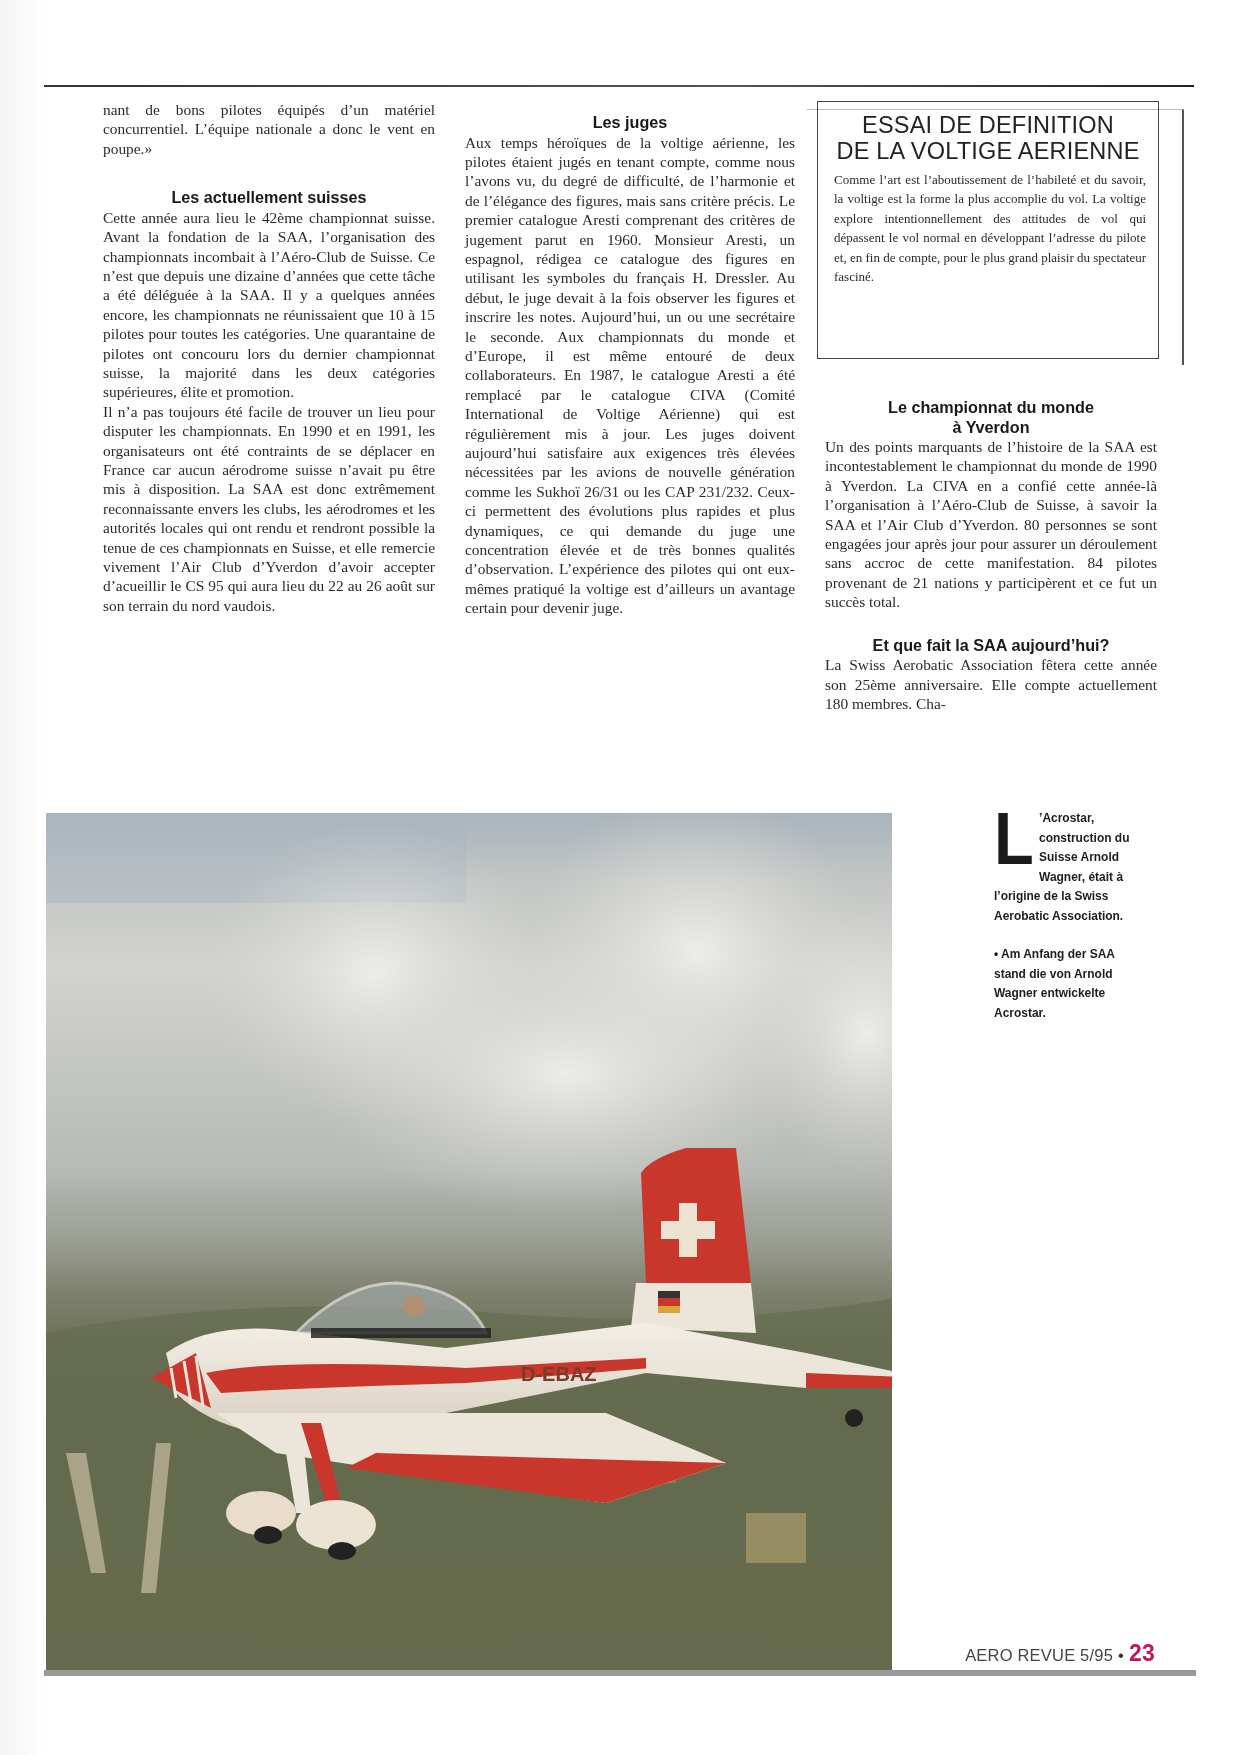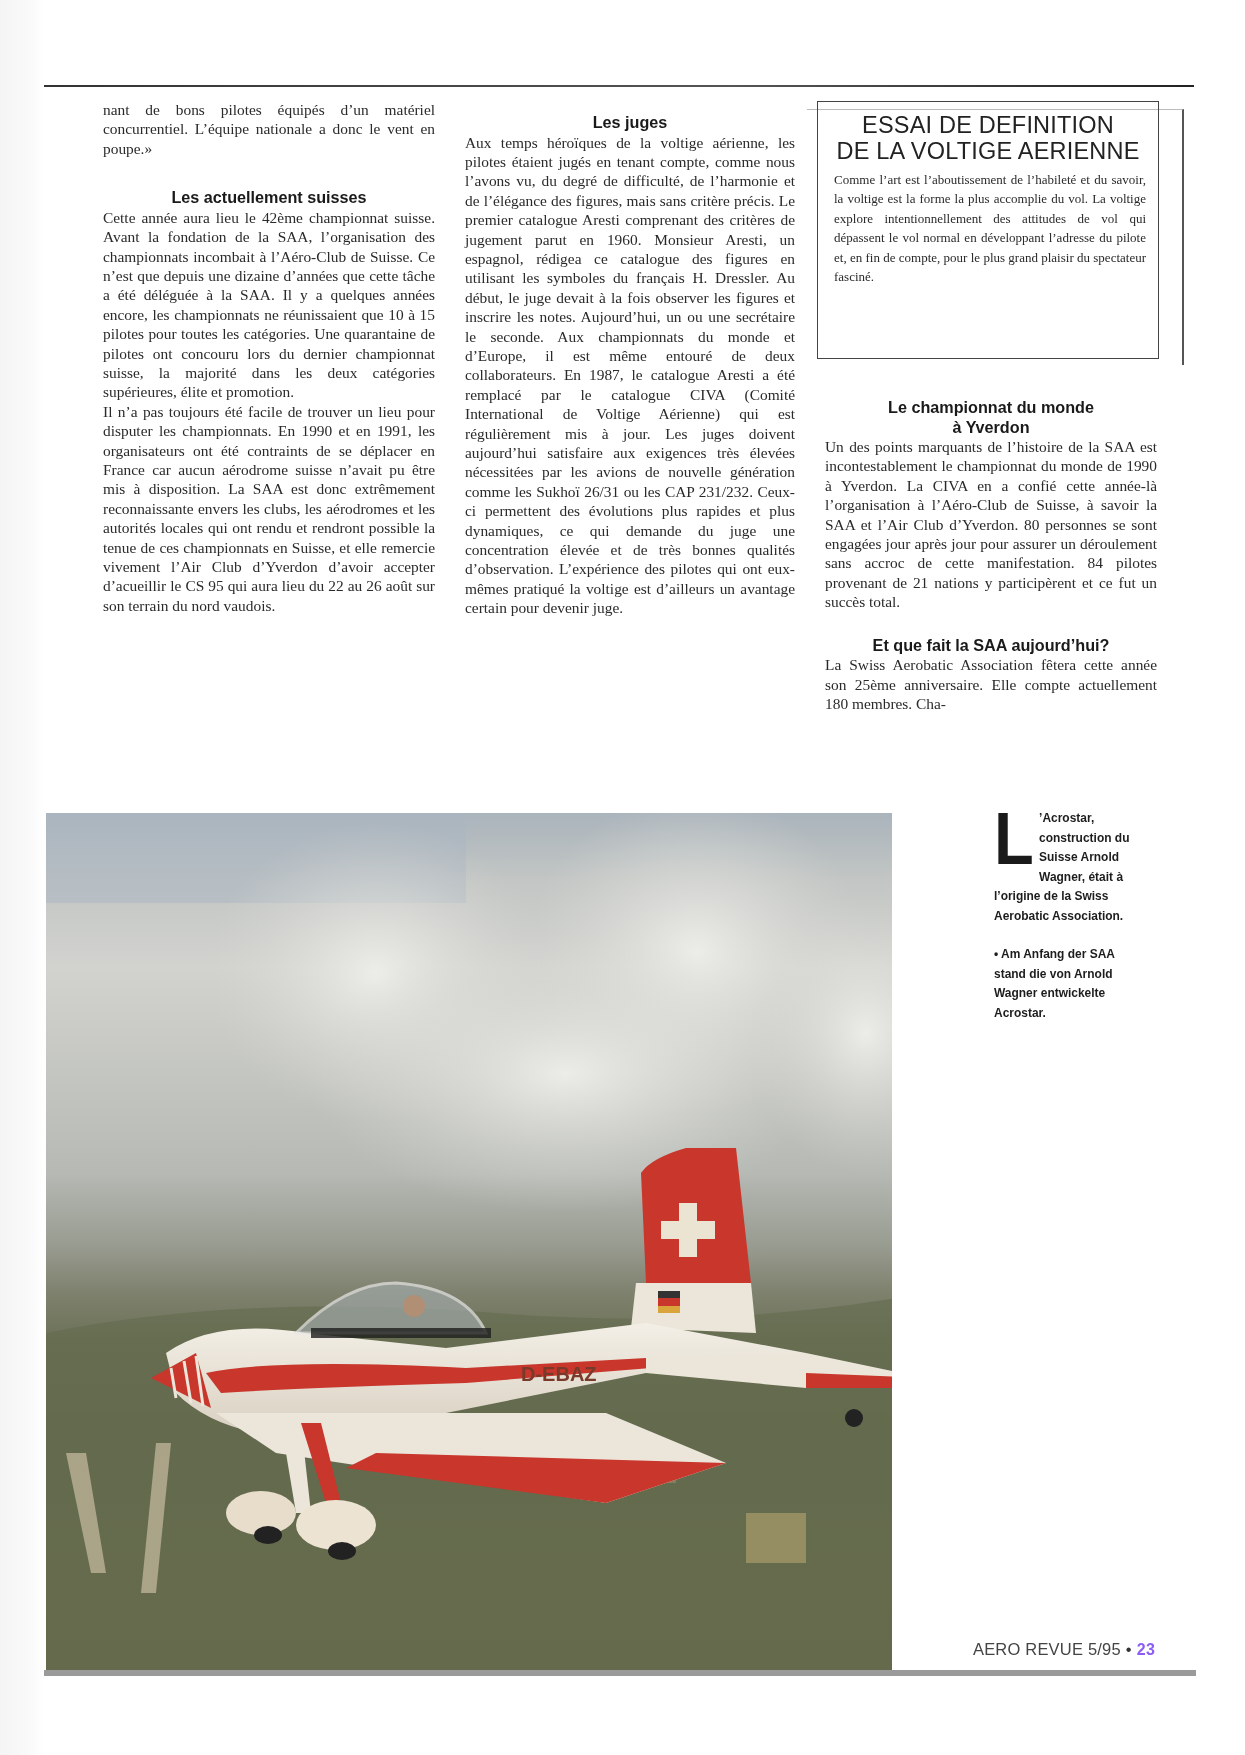--- a/index.html
+++ b/index.html
@@ -71,21 +71,21 @@
       float: left; font-family: "Liberation Sans", sans-serif;
       font-size: 74px; line-height: 58px; margin: 2px 6px 0 0; font-weight: bold;
       color: #1a1a1a;
     }
     .caption-gap { height: 19px; }
     .footer {
       position: absolute; right: 90px; top: 1640px;
       font-family: "Liberation Sans", sans-serif; font-size: 16.5px; color: #444;
       letter-spacing: 0.2px;
     }
-    .footer .pagenum { font-weight: bold; color: #8b5cf6; font-size: 16px; }
+    .footer .pagenum { font-weight: bold; color: #be185d; font-size: 23px; }
     .footer .bullet { margin: 0 5px; color: #333; }
   </style>
 </head>
 <body>
 
 <div class="page-edge"></div>
 <div class="top-rule"></div>
 
 <div class="col col1">
   <p>nant de bons pilotes équipés d’un matériel concurrentiel. L’équipe nationale a donc le vent en poupe.»</p>

